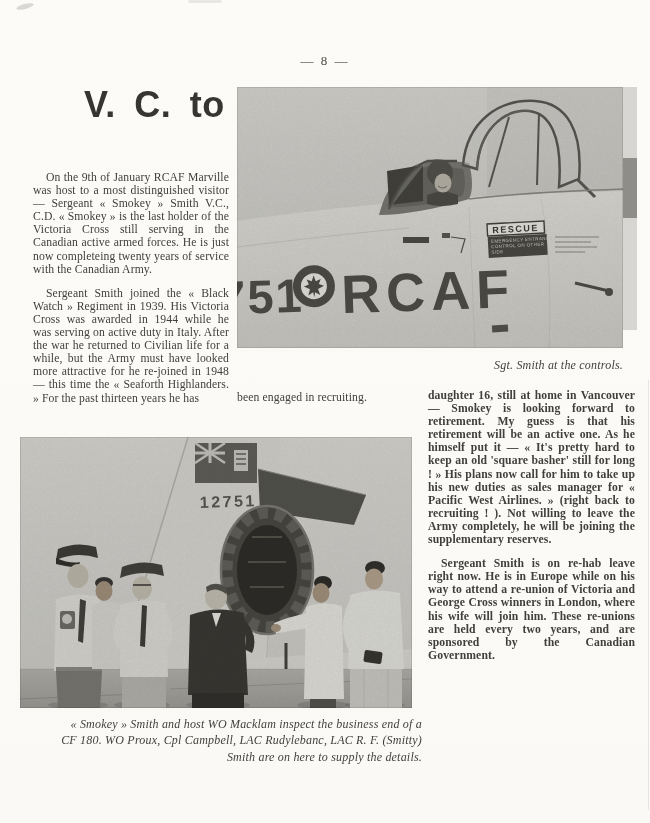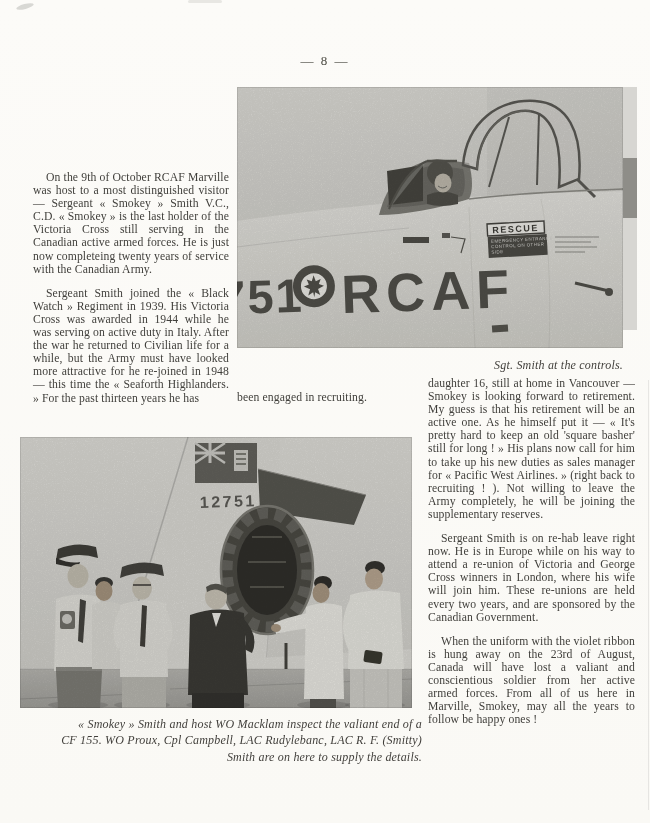--- a/index.html
+++ b/index.html
@@ -18,21 +18,21 @@
     font-family:"Liberation Sans","DejaVu Sans",sans-serif; font-weight:700;
     font-size:36px; line-height:37px; color:#363531; letter-spacing:0.5px;
   }
   .hl1 { word-spacing:8px; }
   .col { position:absolute; text-align:justify; font-size:11.7px; line-height:13.1px; letter-spacing:0.1px; }
   .col p { margin:0 0 11px 0; text-indent:13px; }
   .col p.noindent { text-indent:0; }
   .col-left  { left:33px;  top:171px; width:196px; }
   .col-mid   { left:237px; top:391px; width:188px; }
   .col-mid p { margin-bottom:8px; }
-  .col-right { left:428px; top:377px; width:207px; }
+  .col-right { left:428px; top:389px; width:207px;font-weight:bold; }
   .photo { position:absolute; overflow:hidden; }
   .photo svg { display:block; }
   .photo-1 { left:237px; top:87px;  width:386px; height:261px; }
   .photo-2 { left:20px;  top:437px; width:392px; height:271px; }
   .caption {
     position:absolute; font-style:italic; font-size:12px; color:#413f3b;
     text-align:right; letter-spacing:0.2px;
   }
   .caption-1 { left:237px; top:358px; width:386px; }
   .caption-2 { left:10px;  top:716px; width:412px; line-height:16.4px; }
@@ -48,24 +48,25 @@
 <body>
 
 <div class="page">
 
   <div class="smudge-a"></div>
   <div class="smudge-b"></div>
 
   <div class="page-number">— 8 —</div>
 
   <h1 class="headline">
+    <div class="hl1">V. C. to</div>
   </h1>
 
   <div class="col col-left">
-    <p>On the 9th of October RCAF Marville was host to a most distinguished visitor — Sergeant « Smokey » Smith V.C., C.D. « Smokey » is the last holder of the Victoria Cross still serving in the Canadian active armed forces. He is just now completeing twenty years of service with the Canadian Army.</p>
+    <p>On the 9th of January RCAF Marville was host to a most distinguished visitor — Sergeant « Smokey » Smith V.C., C.D. « Smokey » is the last holder of the Victoria Cross still serving in the Canadian active armed forces. He is just now completeing twenty years of service with the Canadian Army.</p>
     <p>Sergeant Smith joined the « Black Watch » Regiment in 1939. His Victoria Cross was awarded in 1944 while he was serving on active duty in Italy. After the war he returned to Civilian life for a while, but the Army must have looked more attractive for he re-joined in 1948 — this time the « Seaforth Highlanders. » For the past thirteen years he has</p>
   </div>
 
   <div class="photo photo-1">
     <svg width="386" height="261" viewBox="0 0 386 261">
       <defs>
         <linearGradient id="skyA" x1="0" y1="0" x2="0" y2="1">
           <stop offset="0" stop-color="#d9d8d3"></stop>
             <stop offset="1" stop-color="#c8c7c2"></stop>
         </linearGradient>
@@ -145,21 +146,20 @@
 
   <div class="caption caption-1">Sgt. Smith at the controls.</div>
 
   <div class="col col-mid">
     <p class="noindent">been engaged in recruiting.</p>
   </div>
 
   <div class="col col-right">
     <p class="noindent">daughter 16, still at home in Vancouver — Smokey is looking forward to retirement. My guess is that his retirement will be an active one. As he himself put it — « It's pretty hard to keep an old 'square basher' still for long ! » His plans now call for him to take up his new duties as sales manager for « Pacific West Airlines. » (right back to recruiting ! ). Not willing to leave the Army completely, he will be joining the supplementary reserves.</p>
     <p>Sergeant Smith is on re-hab leave right now. He is in Europe while on his way to attend a re-union of Victoria and George Cross winners in London, where his wife will join him. These re-unions are held every two years, and are sponsored by the Canadian Government.</p>
-    <p>When the uniform with the violet ribbon is hung away on the 23rd of August, Canada will have lost a valiant and conscientious soldier from her active armed forces. From all of us here in Marville, Smokey, may all the years to follow be happy ones !</p>
   </div>
 
   <div class="photo photo-2">
     <svg width="392" height="271" viewBox="0 0 392 271">
       <defs>
         <linearGradient id="skyB" x1="0" y1="0" x2="0" y2="1">
           <stop offset="0" stop-color="#dad9d4"></stop>
             <stop offset="1" stop-color="#cccbc6"></stop>
         </linearGradient>
         <linearGradient id="gndB" x1="0" y1="0" x2="0" y2="1">
@@ -266,19 +266,19 @@
         <rect x="344" y="214" width="18" height="12" rx="2" fill="#39382f" transform="rotate(8 353 220)"></rect>
         <rect x="330" y="232" width="52" height="39" fill="#cccbc5"></rect>
         <path d="M344,232 V271 M368,232 V271" stroke="rgba(0,0,0,0.08)"></path>
       </g>
       <rect width="392" height="271" filter="url(#grainB)" opacity="0.10"></rect>
       <rect x="0.5" y="0.5" width="391" height="270" fill="none" stroke="rgba(0,0,0,0.10)"></rect>
     </svg>
   </div>
 
   <div class="caption caption-2">
-    <div>« Smokey » Smith and host WO Macklam inspect the valiant end of a</div>
-    <div>CF 155. WO Proux, Cpl Campbell, LAC Rudylebanc, LAC R. F. (Smitty)</div>
+    <div>« Smokey » Smith and host WO Macklam inspect the business end of a</div>
+    <div>CF 180. WO Proux, Cpl Campbell, LAC Rudylebanc, LAC R. F. (Smitty)</div>
     <div>Smith are on here to supply the details.</div>
   </div>
 
   <div class="scan-edge"></div>
 </div>
 
 </body></html>

